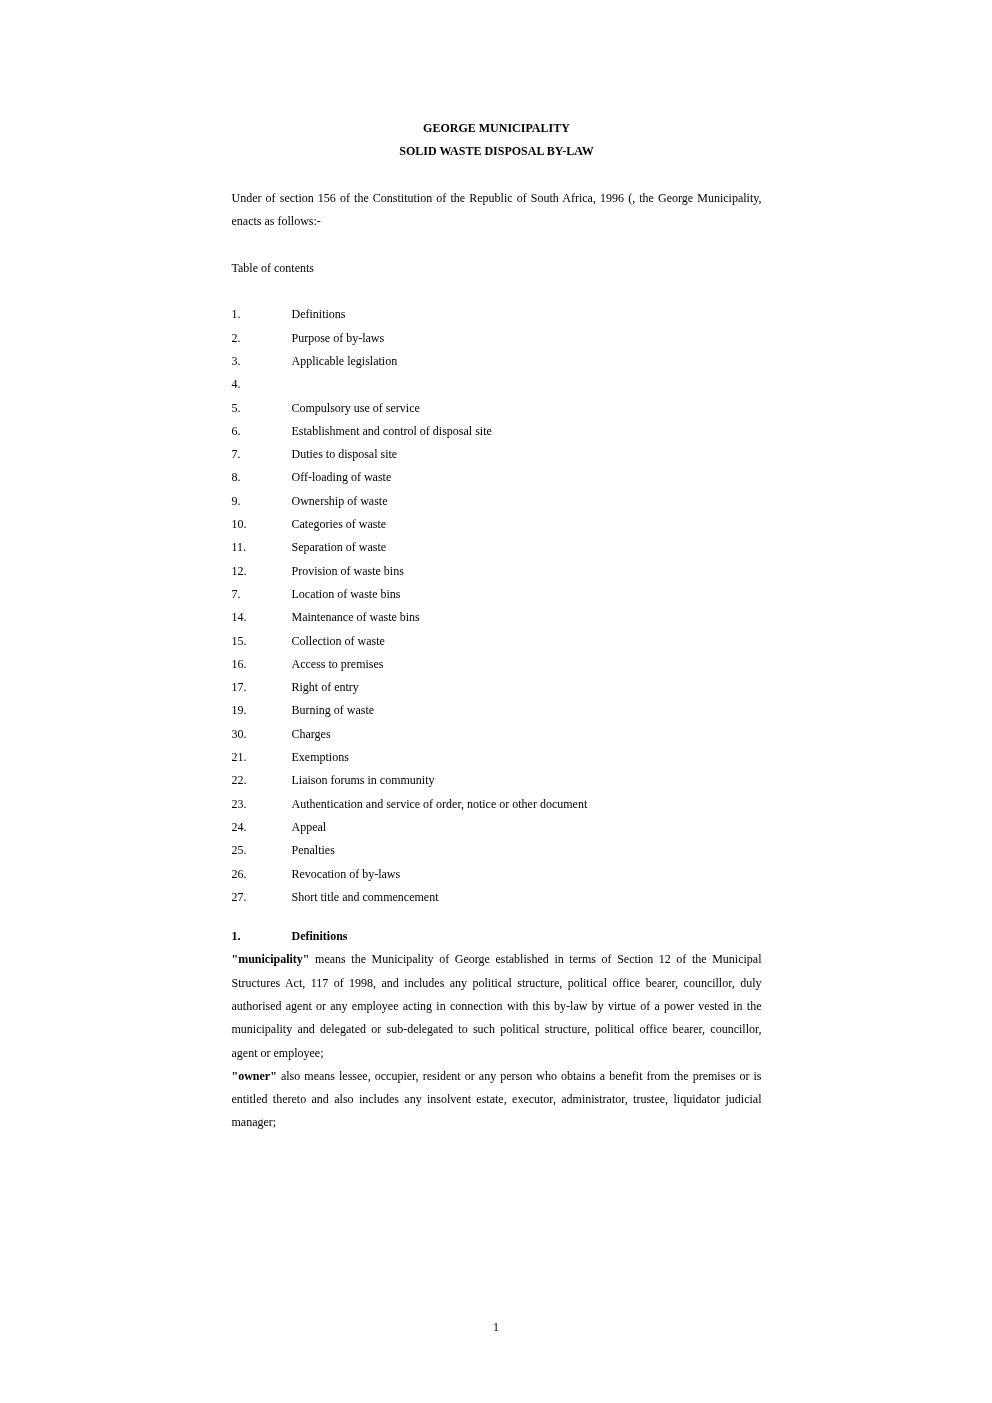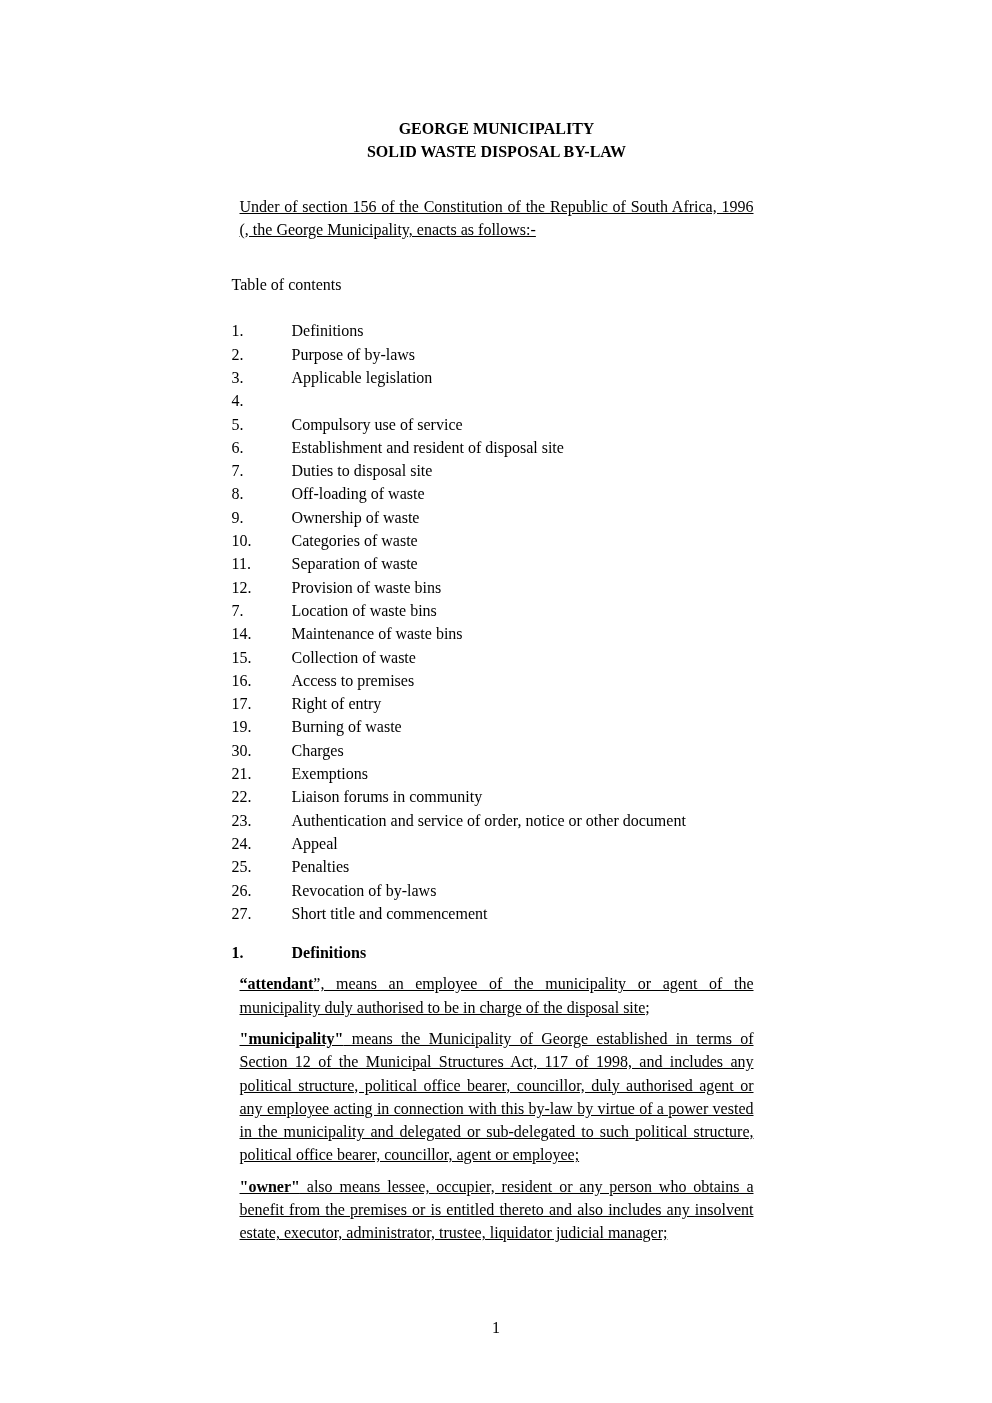--- a/index.html
+++ b/index.html
@@ -8,33 +8,33 @@
     background: #ffffff;
   }
   .page {
     position: relative;
     width: 829px;
     height: 1403px;
     margin: 0 auto;
     background: #ffffff;
     color: #000000;
     font-family: "Liberation Serif", serif;
-    font-size: 16px;
+    font-size: 12px;
     line-height: 23.3px;
     box-sizing: border-box;
     padding: 117px 149px 0 150px;
     overflow: hidden;
   }
   .title-block {
     text-align: center;
     font-weight: bold;
   }
   .sp { height: 23.3px; }
   .sp-sm { height: 16px; }
-  p { margin: 8px; text-decoration: underline; }
+  p { margin: 0; }
   .justified { text-align: justify; }
   .toc-row, .section-heading {
     display: flex;
     align-items: baseline;
   }
   .num-col {
     width: 60px;
     flex: 0 0 60px;
   }
   .section-heading { font-weight: bold; }
@@ -82,21 +82,21 @@
       </div>
       <div class="toc-row">
         <span class="num-col">4.</span>
       </div>
       <div class="toc-row">
         <span class="num-col">5.</span>
         <span>Compulsory use of service</span>
       </div>
       <div class="toc-row">
         <span class="num-col">6.</span>
-        <span>Establishment and resident of disposal site</span>
+        <span>Establishment and control of disposal site</span>
       </div>
       <div class="toc-row">
         <span class="num-col">7.</span>
         <span>Duties to disposal site</span>
       </div>
       <div class="toc-row">
         <span class="num-col">8.</span>
         <span>Off-loading of waste</span>
       </div>
       <div class="toc-row">
@@ -174,21 +174,20 @@
     </div>
 
   <div class="sp-sm"></div>
 
   <div class="section-heading">
     <span class="num-col">1.</span>
     <span>Definitions</span>
   </div>
 
 
-  <p class="justified"><strong>“attendant</strong><span>”,  means an employee of the municipality or agent of the municipality duly authorised to be in charge of the disposal site;</span></p>
 
   <p class="justified"><strong>"municipality"</strong><span> means the Municipality of George established in terms of Section 12 of the Municipal Structures Act, 117 of 1998, and includes any political structure, political office bearer, councillor, duly authorised agent or any employee acting in connection with this by-law by virtue of a power vested in the municipality and delegated or sub-delegated to such political structure, political office bearer, councillor, agent or employee;</span></p>
 
   <p class="justified"><strong>"owner"</strong><span> also means lessee, occupier, resident or any person who obtains a benefit from the premises or is entitled thereto and also includes any insolvent estate, executor, administrator, trustee, liquidator judicial manager;</span></p>
 
   <div class="page-number">1</div>
 
 </div>
 
 </body></html>

